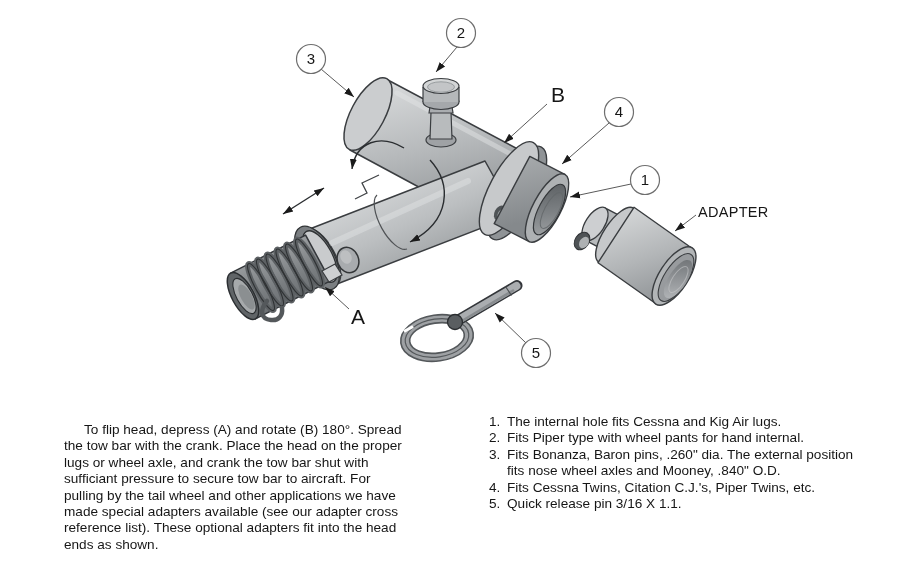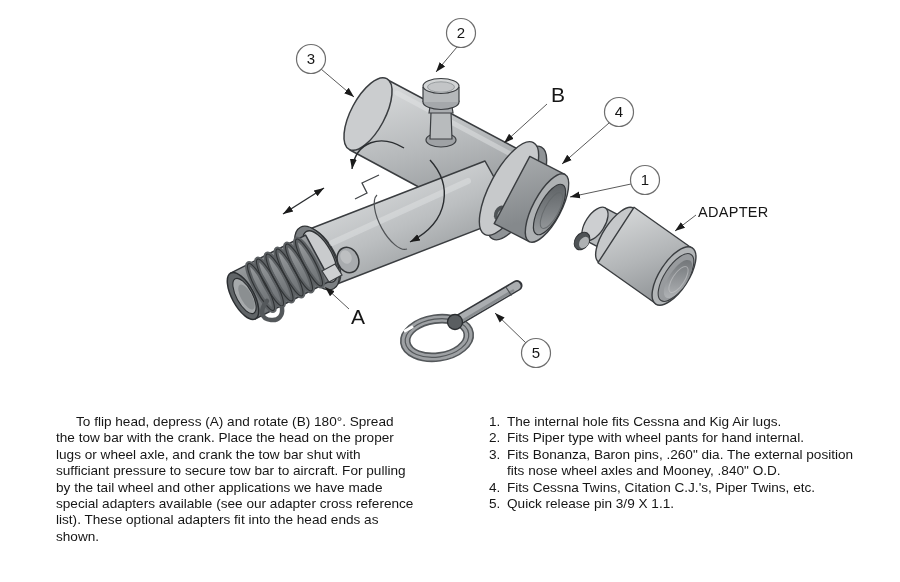--- a/index.html
+++ b/index.html
@@ -5,21 +5,21 @@
   html,body{margin:0;padding:0;background:#ffffff;}
   .page{position:relative;width:900px;height:582px;background:#ffffff;overflow:hidden;
         font-family:"Liberation Sans", sans-serif;color:#161616;}
   .diagram-svg{position:absolute;left:0;top:0;}
   svg text{font-family:"Liberation Sans", sans-serif;fill:#161616;}
   .callout-num{font-size:15px;text-anchor:middle;}
   .part-letter{font-size:21px;text-anchor:middle;}
   .part-caption{font-size:14.5px;letter-spacing:.3px;}
   .description{position:absolute;left:52px;top:410px;width:366px;
                font-size:13.6px;line-height:16.4px;}
-  .description p{margin:4px;text-indent:20px;}
+  .description p{margin:12px;text-indent:20px;}
   .notes{position:absolute;left:489px;top:414px;width:378px;
          font-size:13.6px;line-height:16.4px;}
   .notes ul{margin:0;padding:0;list-style:none;}
   .notes li{display:flex;}
   .notes .num{width:18px;flex:none;}
   .notes .txt{flex:1;}
 </style>
 </head>
 <body>
 
@@ -220,18 +220,18 @@
     <li>
       <span class="num">3.</span>
       <span class="txt">Fits Bonanza, Baron pins, .260" dia. The external position fits nose wheel axles and Mooney, .840" O.D.</span>
     </li>
     <li>
       <span class="num">4.</span>
       <span class="txt">Fits Cessna Twins, Citation C.J.'s, Piper Twins, etc.</span>
     </li>
     <li>
       <span class="num">5.</span>
-      <span class="txt">Quick release pin 3/9 X 1.1.</span>
+      <span class="txt">Quick release pin 3/16 X 1.1.</span>
     </li>
   </ul>
 </div>
 
 </div>
 
 </body></html>

